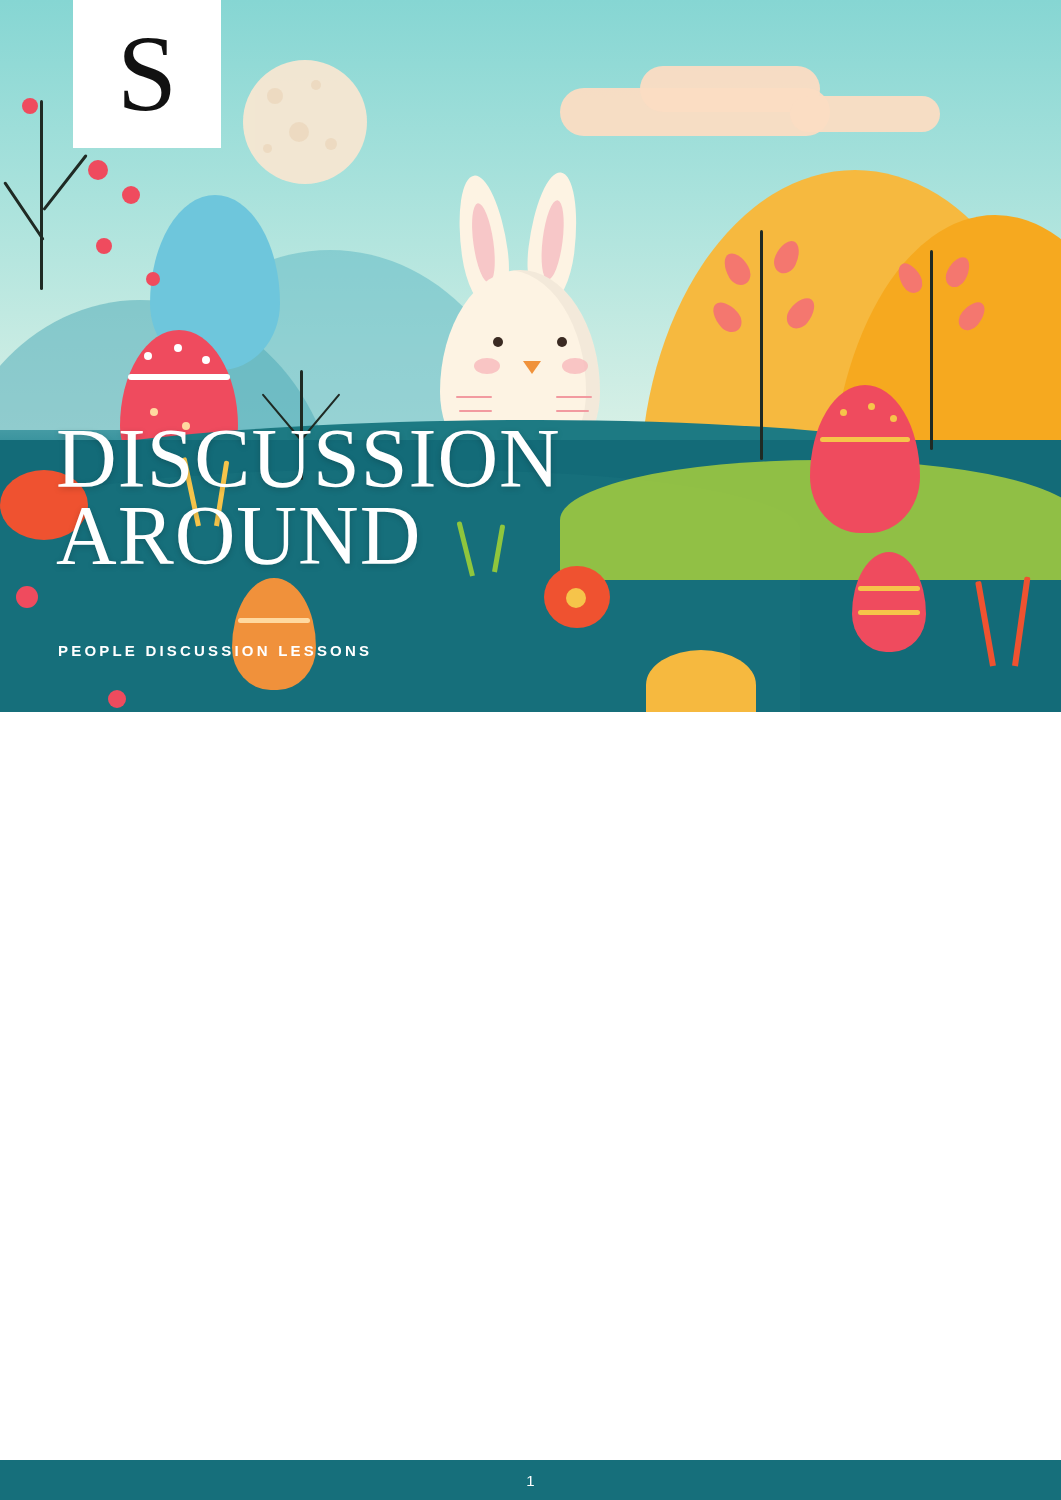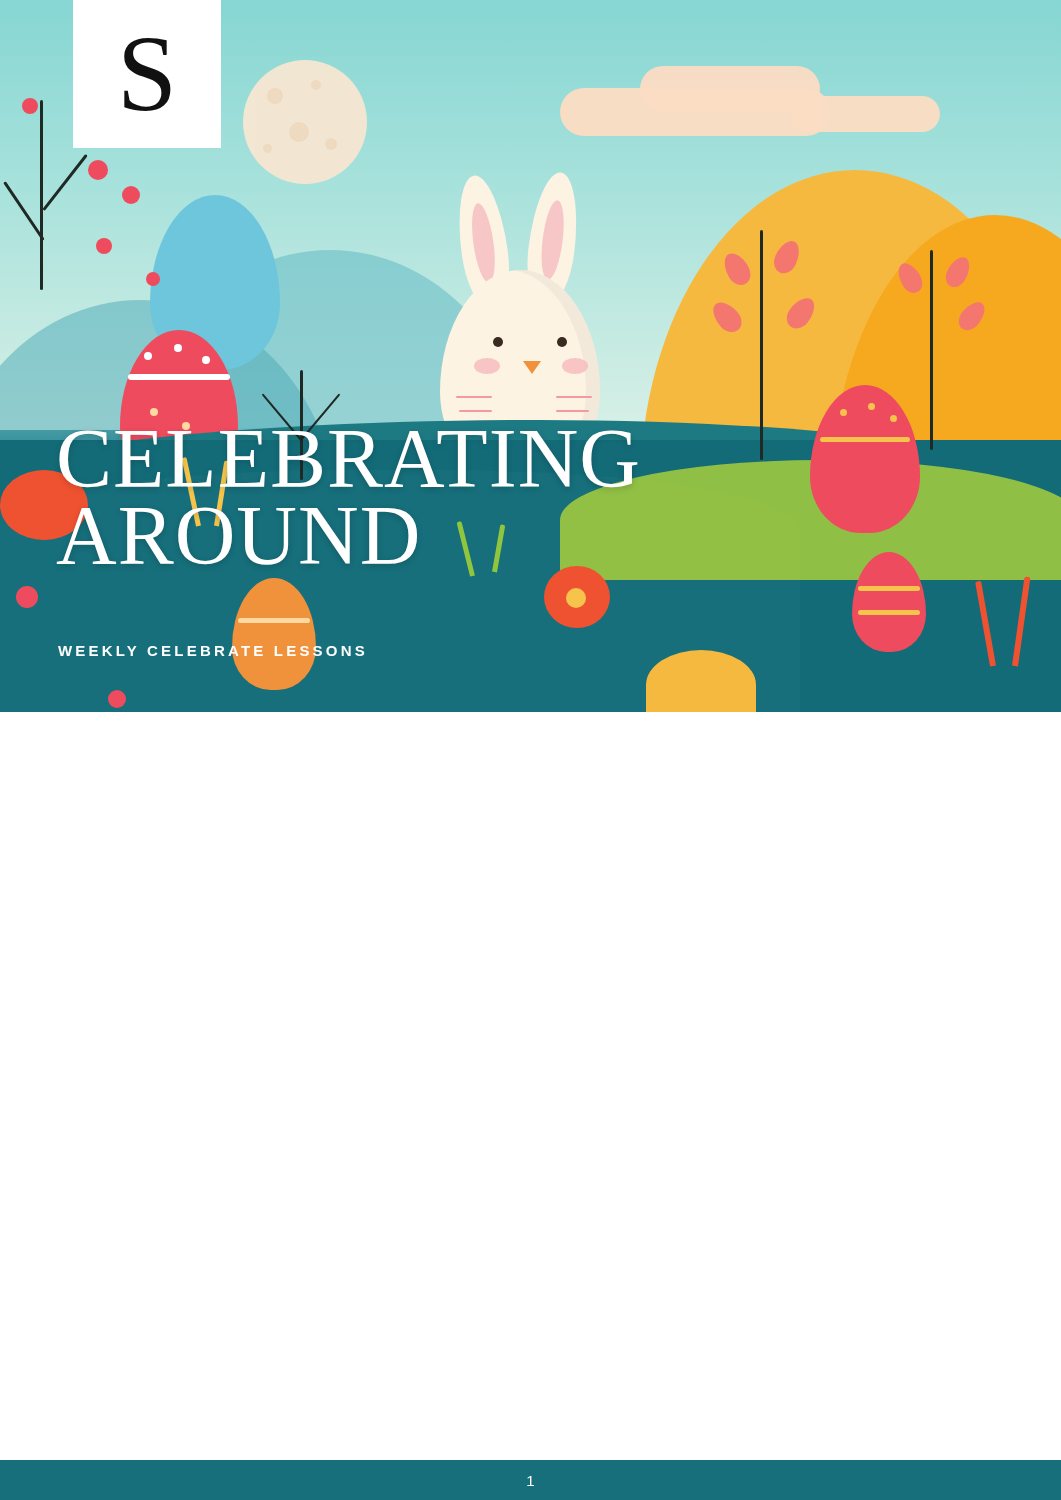--- a/index.html
+++ b/index.html
@@ -244,24 +244,24 @@
   <div class="blade" style="left:196px;top:456px;width:5px;height:70px;background:#f6c44a;transform:rotate(-12deg);"></div>
   <div class="blade" style="left:214px;top:460px;width:5px;height:66px;background:#f6c44a;transform:rotate(9deg);"></div>
   <div class="blade" style="left:990px;top:580px;width:6px;height:86px;background:#ef5230;transform:rotate(-10deg);"></div>
   <div class="blade" style="left:1012px;top:576px;width:6px;height:90px;background:#ef5230;transform:rotate(8deg);"></div>
 
   <div class="logo-box">
     <span>S</span>
   </div>
 
   <div class="hero-title">
-    <span class="l1">CELEBRATING</span>
+    <span class="l1">DISCUSSION</span>
     <span class="l2">AROUND</span>
   </div>
-  <div class="hero-sub">WEEKLY CELEBRATE LESSONS</div>
+  <div class="hero-sub">PEOPLE DISCUSSION LESSONS</div>
 
 </div>
 
 <div class="content">
 
   <h1 class="headline">HOW DO PEOPLE CELEBRATE EASTER AROUND THE WORLD?</h1>
 
 </div>
 
 <div class="footer-bar">

